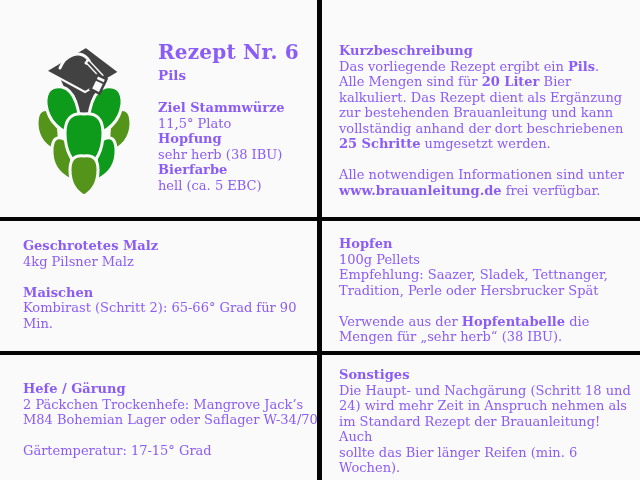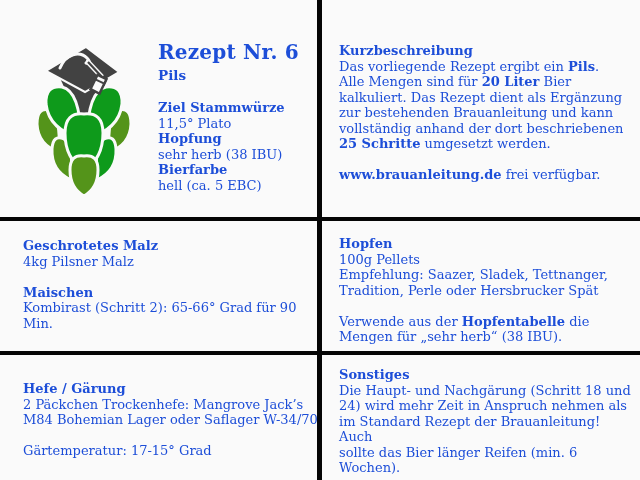--- a/index.html
+++ b/index.html
@@ -1,20 +1,20 @@
 <!DOCTYPE html>
 <html><head>
 <meta charset="utf-8">
 <style>
   * { margin:0; padding:0; box-sizing:border-box; }
   html,body { background:#fafafa; }
   .canvas {
     position:relative; width:640px; height:480px;
     background:#fafafa; overflow:hidden;
-    font-family:"DejaVu Serif", serif; color:#1d4ed8;
+    font-family:"DejaVu Serif", serif; color:#8b5cf6;
   }
   .divider { position:absolute; background:#050505; }
   .v-div  { left:317px; top:0; width:5px; height:480px; }
   .h-div1 { left:0; top:217px; width:640px; height:4px; }
   .h-div2 { left:0; top:351px; width:640px; height:4px; }
 
   .cell { position:absolute; overflow:hidden; }
   .cell-intro     { left:0;     top:0;     width:317px; height:217px; }
   .cell-kurz      { left:322px; top:0;     width:384px; height:217px; padding:43px 4px 0 17px; }
   .cell-malz      { left:0;     top:221px; width:317px; height:130px; padding:17px 12px 0 23px; }
@@ -89,21 +89,22 @@
 
   <section class="cell cell-kurz">
     <div class="sec-heading">Kurzbeschreibung</div>
     <div class="sec-text"><span>Das vorliegende Rezept ergibt ein </span><b>Pils</b><span>.
 Alle Mengen sind für </span><b>20 Liter</b><span> Bier
 kalkuliert. Das Rezept dient als Ergänzung
 zur bestehenden Brauanleitung und kann
 vollständig anhand der dort beschriebenen
 </span><b>25 Schritte</b><span> umgesetzt werden.</span></div>
     <div class="gap"></div>
-    <div class="sec-text"><b>www.brauanleitung.de</b><span> frei verfügbar.</span></div>
+    <div class="sec-text"><span>Alle notwendigen Informationen sind unter
+</span><b>www.brauanleitung.de</b><span> frei verfügbar.</span></div>
   </section>
 
   <section class="cell cell-malz">
     <div class="sec-heading">Geschrotetes Malz</div>
     <div class="sec-text">4kg Pilsner Malz</div>
     <div class="gap"></div>
     <div class="sec-heading">Maischen</div>
     <div class="sec-text">Kombirast (Schritt 2): 65-66° Grad für 90
 Min.</div>
   </section>

